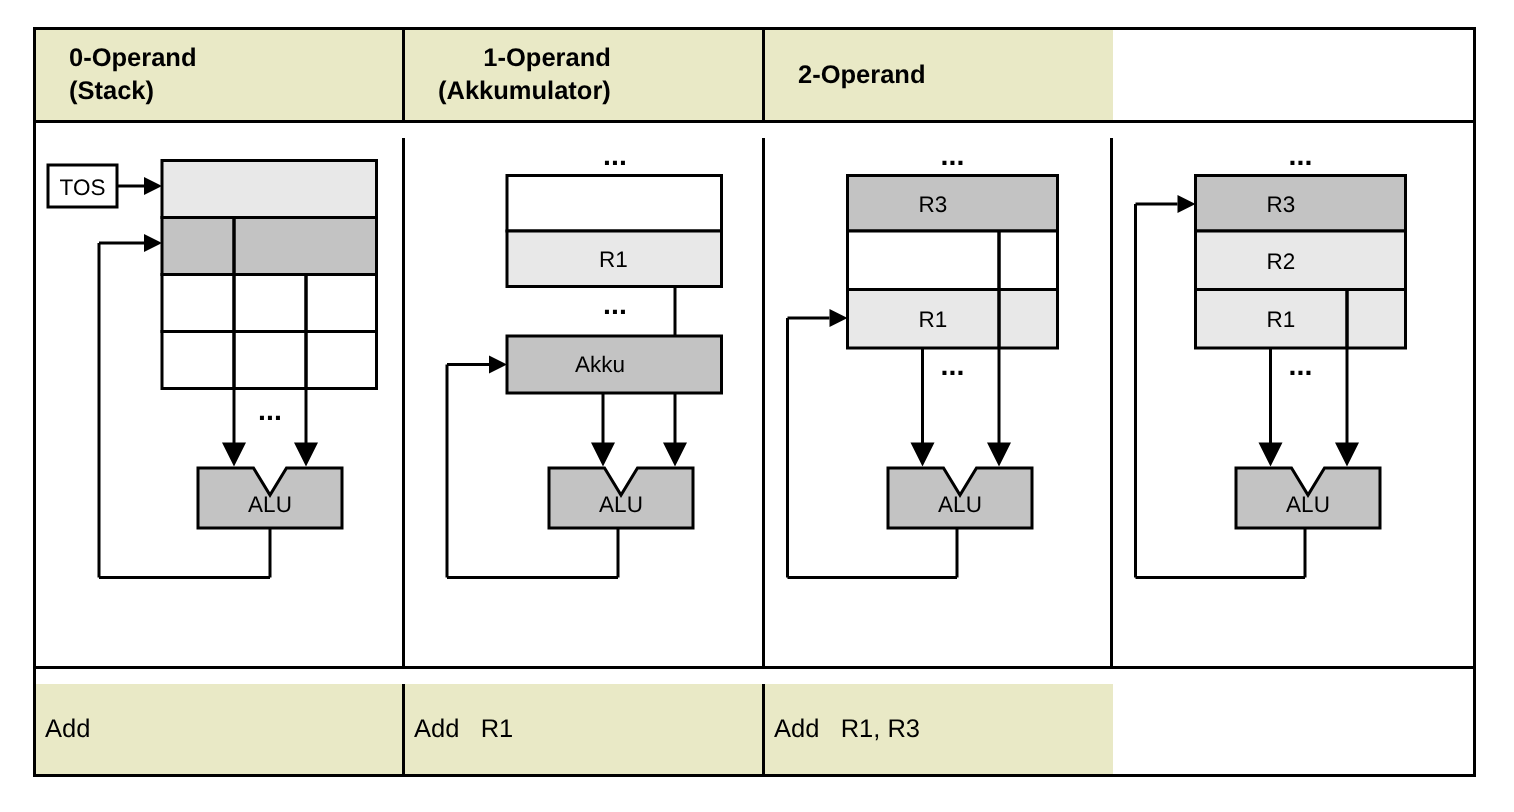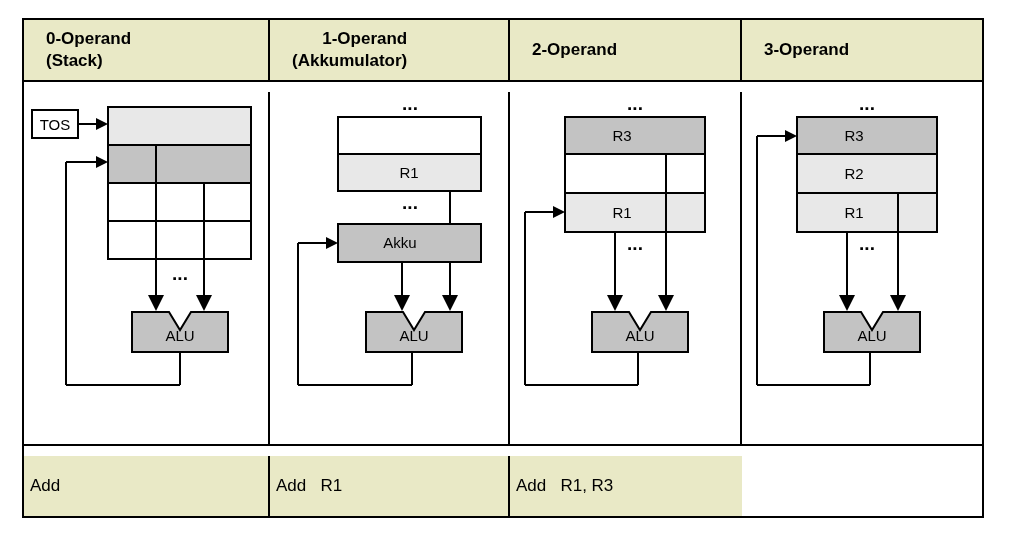--- a/index.html
+++ b/index.html
@@ -95,23 +95,20 @@
         <div class="head-title">0-Operand
 (Stack)</div>
       </div>
       <div class="cell c1 head-cell">
         <div class="head-title">1-Operand
 (Akkumulator)</div>
       </div>
       <div class="cell c2 head-cell">
         <div class="head-title">2-Operand</div>
       </div>
-      <div class="cell c3 head-cell">
-        <div class="head-title">3-Operand</div>
-      </div>
     </div>
 
     <div class="row-body">
 
       <div class="cell c0 body-cell">
         <svg width="244" height="352" viewBox="0 0 244 352">
 
           <rect x="84" y="15" width="143" height="38" fill="#e8e8e8" stroke="#000" stroke-width="2"></rect>
           <rect x="84" y="53" width="143" height="38" fill="#c3c3c3" stroke="#000" stroke-width="2"></rect>
           <rect x="84" y="91" width="143" height="38" fill="#ffffff" stroke="#000" stroke-width="2"></rect>

